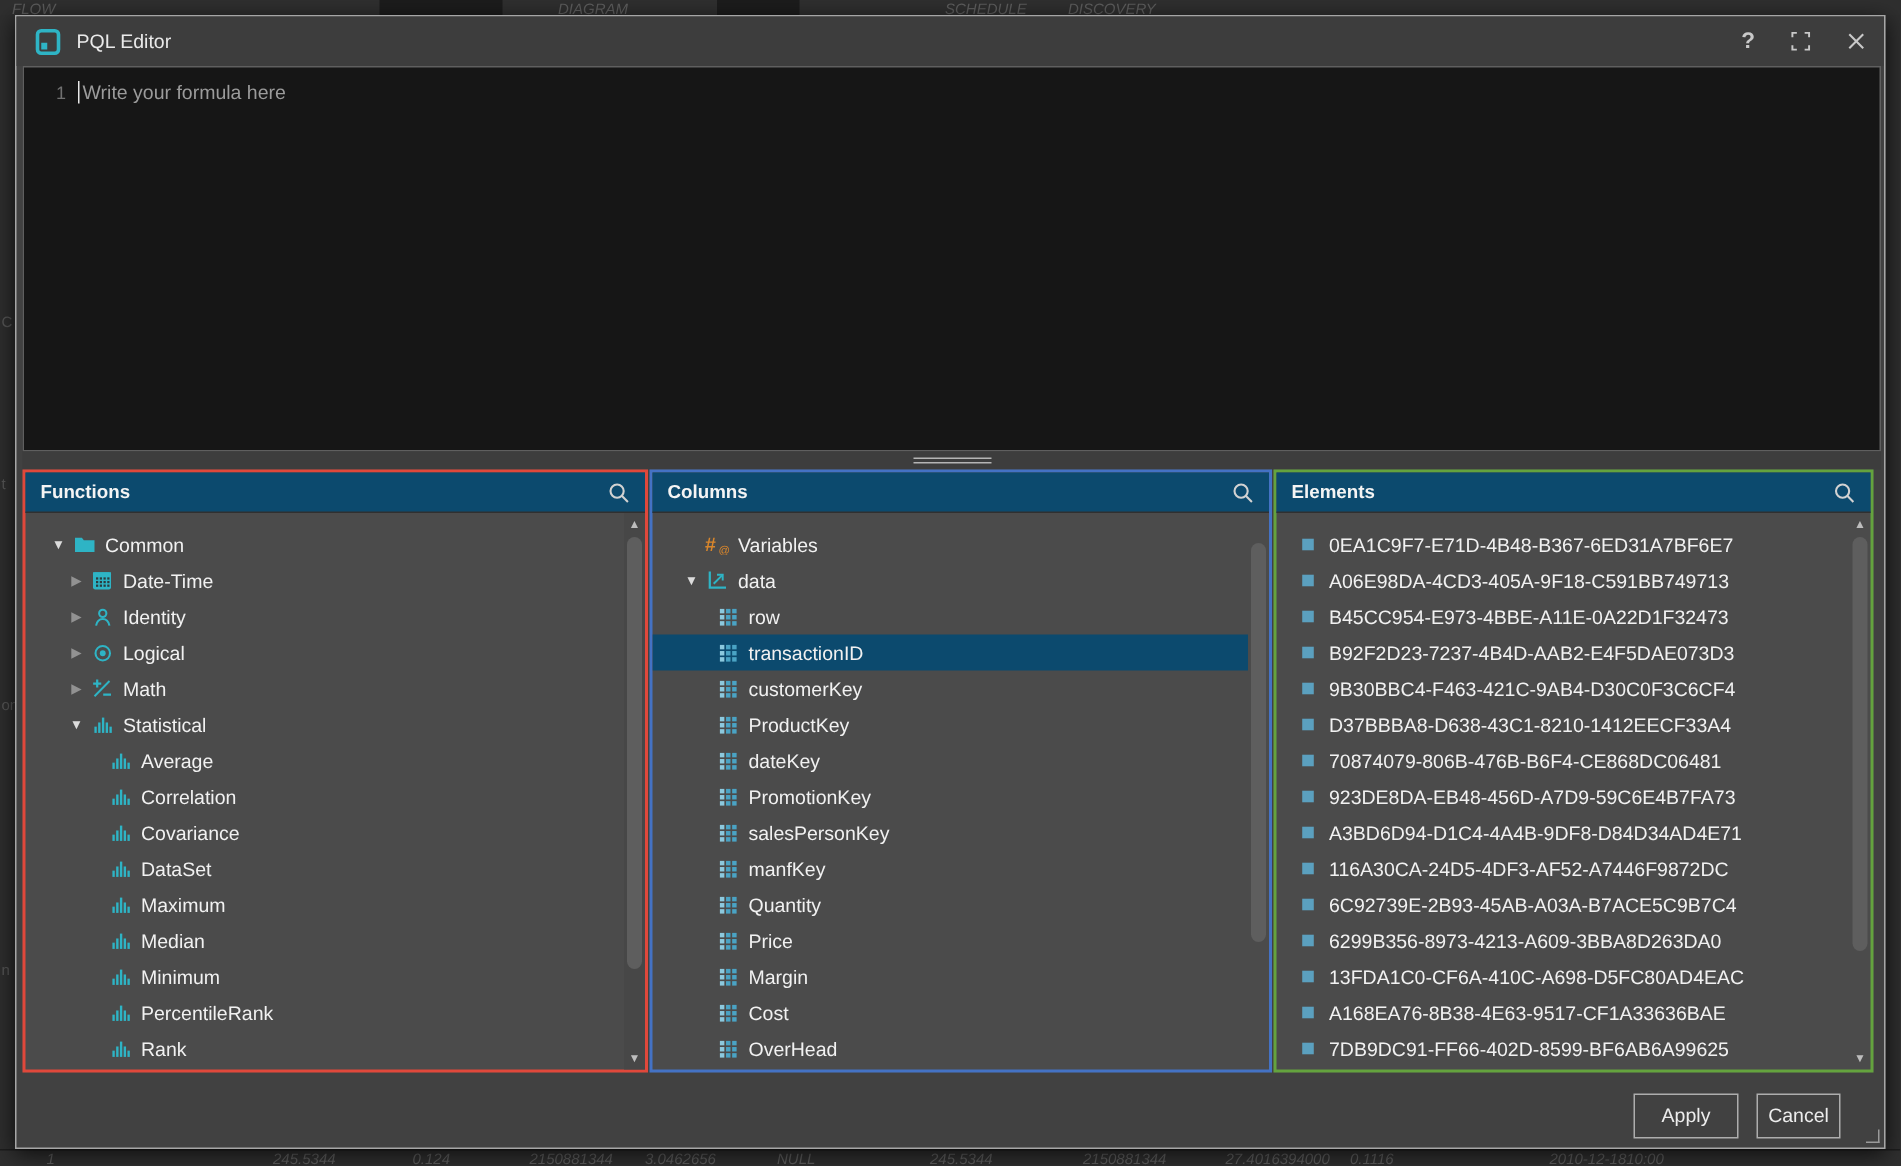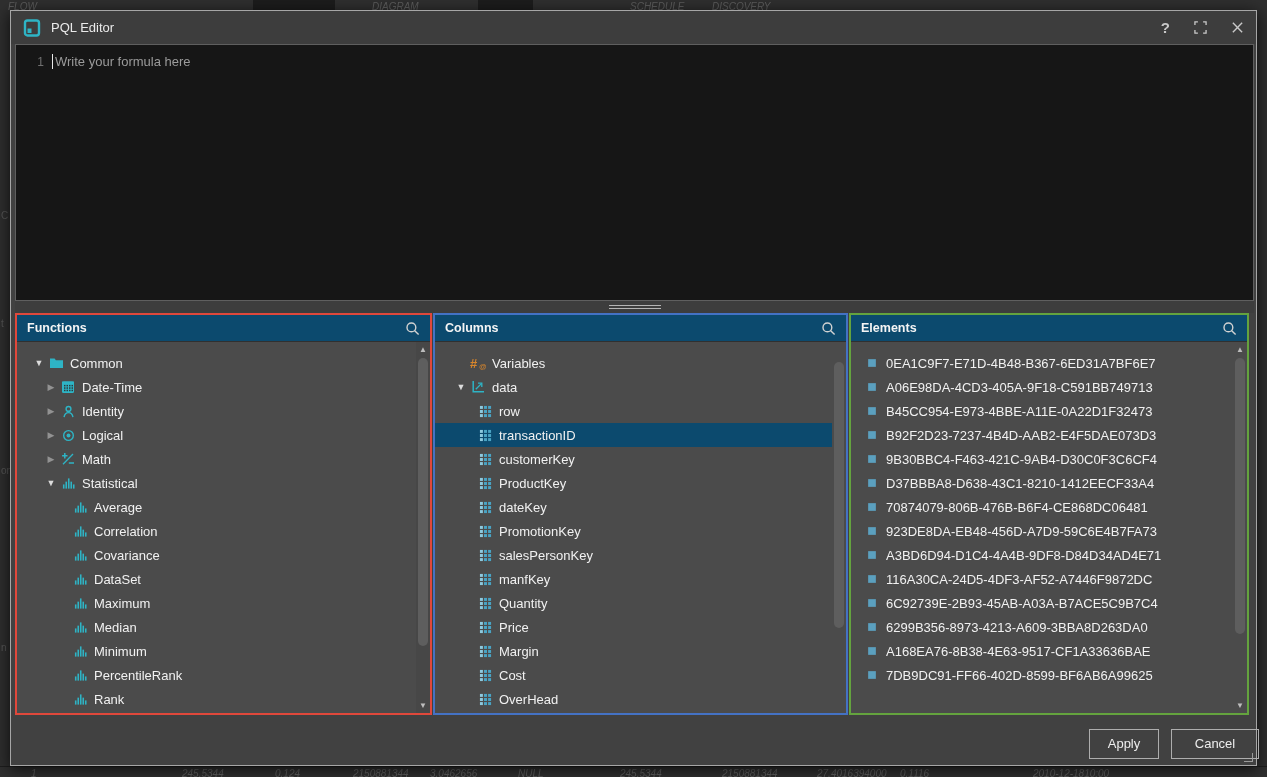--- a/index.html
+++ b/index.html
@@ -61,21 +61,21 @@
   .vscroll { position:absolute; top:27px; right:0; bottom:0; width:14px; background:#474747; }
   .sb-arrow { position:absolute; left:0; width:14px; text-align:center; color:#bdbdbd; font-size:8px; }
   .sb-arrow.up { top:3px; } .sb-arrow.down { bottom:3px; }
   .sb-thumb { position:absolute; left:2px; width:10px; background:#5e5e5e; border-radius:5px; }
 
   
   .btn { position:absolute; top:718px; height:30px; background:transparent;
          border:1px solid #adadad; color:#ededed; font-size:13px;
          font-family:"Liberation Sans", sans-serif; text-align:center; line-height:28px; }
   #apply-btn { left:1078px; width:70px; }
-  #cancel-btn { left:1160px; width:88px; }
+  #cancel-btn { left:1160px; width:56px; }
   .resize-grip { position:absolute; right:3px; bottom:3px; width:9px; height:9px;
                  border-right:1px solid #9a9a9a; border-bottom:1px solid #9a9a9a; }
 </style>
 </head>
 <body>
 
 <div id="stage">
 
   <div class="bg-strip bg-top">
     <div class="bg-tab-dark" style="left:253px;width:82px"></div>
@@ -770,20 +770,28 @@
               </svg>
             </span>
             <span>6299B356-8973-4213-A609-3BBA8D263DA0</span>
           </div>
           <div class="row" style="padding-left: 12px;">
             <span class="tree-icon">
               <svg viewBox="0 0 14 14" width="12" height="12">
                 <rect x="2.5" y="2.5" width="9" height="9" fill="#5ba0bf"></rect>
               </svg>
             </span>
+            <span>13FDA1C0-CF6A-410C-A698-D5FC80AD4EAC</span>
+          </div>
+          <div class="row" style="padding-left: 12px;">
+            <span class="tree-icon">
+              <svg viewBox="0 0 14 14" width="12" height="12">
+                <rect x="2.5" y="2.5" width="9" height="9" fill="#5ba0bf"></rect>
+              </svg>
+            </span>
             <span>A168EA76-8B38-4E63-9517-CF1A33636BAE</span>
           </div>
           <div class="row" style="padding-left: 12px;">
             <span class="tree-icon">
               <svg viewBox="0 0 14 14" width="12" height="12">
                 <rect x="2.5" y="2.5" width="9" height="9" fill="#5ba0bf"></rect>
               </svg>
             </span>
             <span>7DB9DC91-FF66-402D-8599-BF6AB6A99625</span>
           </div>

